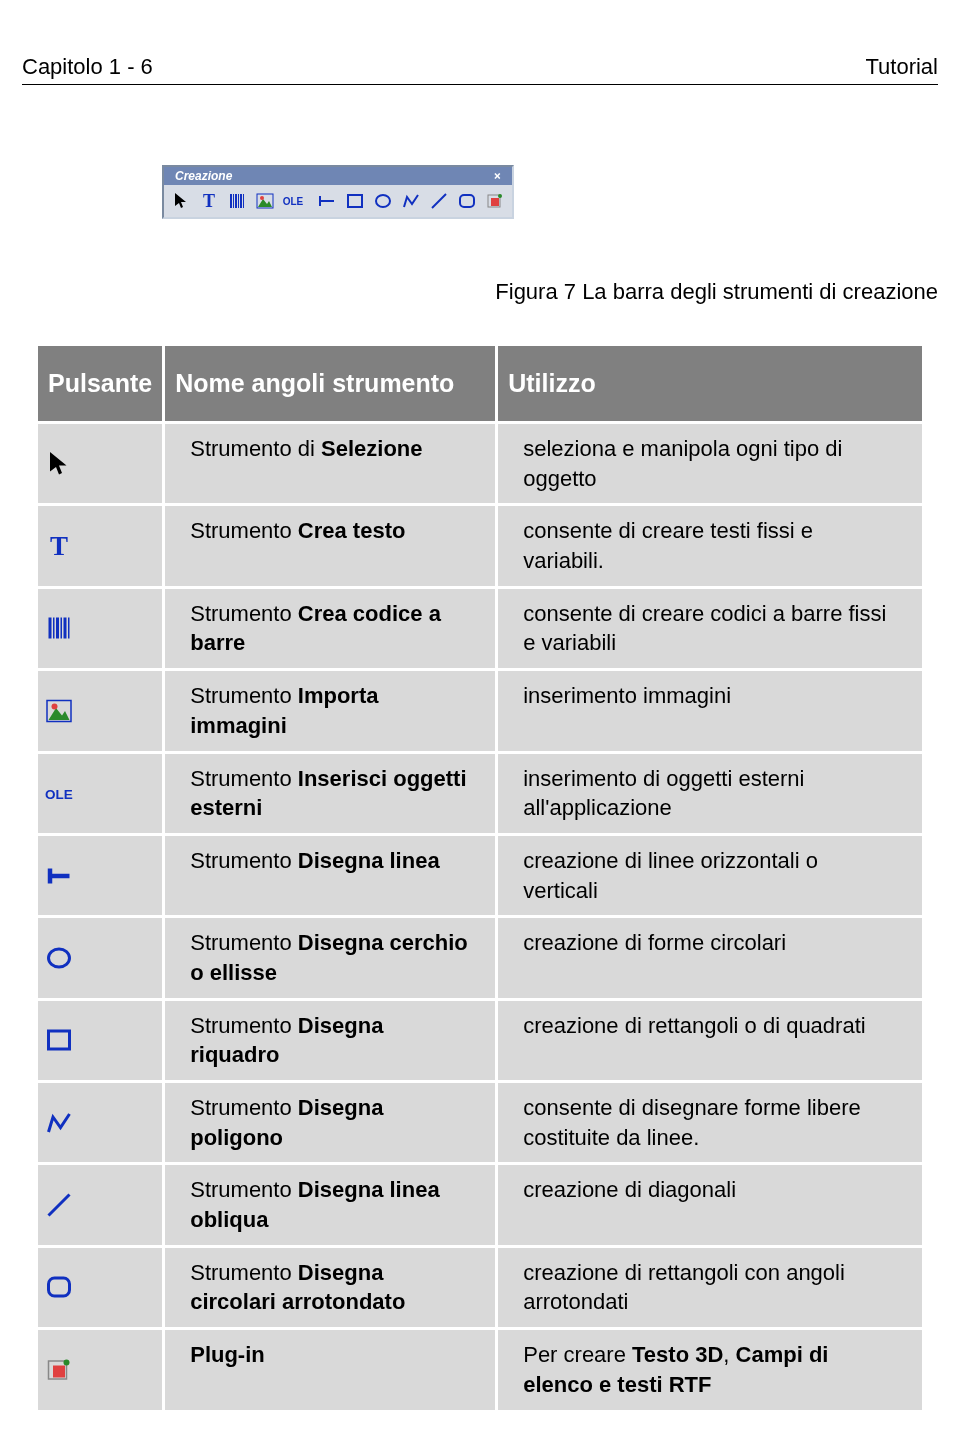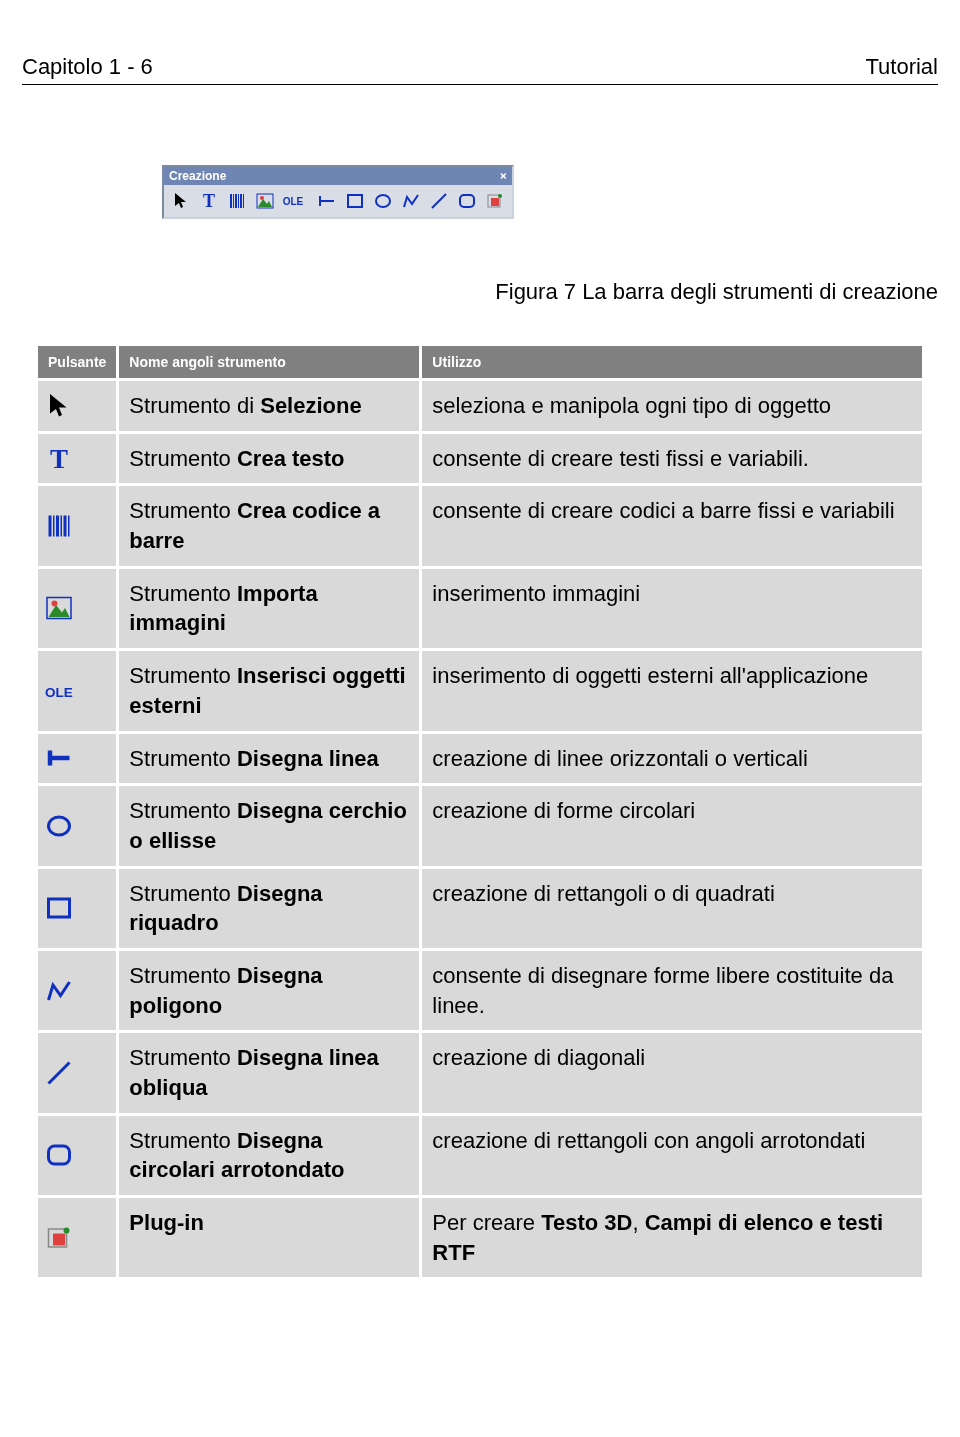--- a/index.html
+++ b/index.html
@@ -38,22 +38,23 @@
     background: #d8dde6;
     font-size: 12px;
   }
   .tb-title {
     display: flex;
     justify-content: space-between;
     align-items: flex-end;
     background: #6f86b4;
     color: #fff;
     font-weight: bold;
-    padding: 2px 5px;
+    padding: 2px 11px;
     font-size: 12px;
+    font-style: italic;
   }
   .tb-title .x { font-family: monospace; font-weight: bold; cursor: default; }
   .tb-row { display: flex; padding: 3px; gap: 0; }
   .tb-btn {
     width: 28px;
     height: 26px;
     box-sizing: border-box;
     display: flex;
     align-items: center;
     justify-content: center;
@@ -73,26 +74,26 @@
     border-collapse: separate;
     border-spacing: 3px;
     width: 890px;
     margin: 0 auto;
   }
   th {
     background: #808080;
     color: #fff;
     font-weight: bold;
     text-align: left;
-    padding: 8px 10px;
-    font-size: 14px;
+    padding: 23px 10px;
+    font-size: 25px;
   }
   td {
     background: #d9d9d9;
-    padding: 10px 10px;
+    padding: 10px 25px;
     vertical-align: top;
     font-size: 22px;
     line-height: 1.35;
   }
   td.icon { width: 50px; text-align: center; vertical-align: middle; padding: 6px; }
   td.name { width: 280px; }
   td.usage { }
   .bold-run { font-weight: bold; }
 
   

